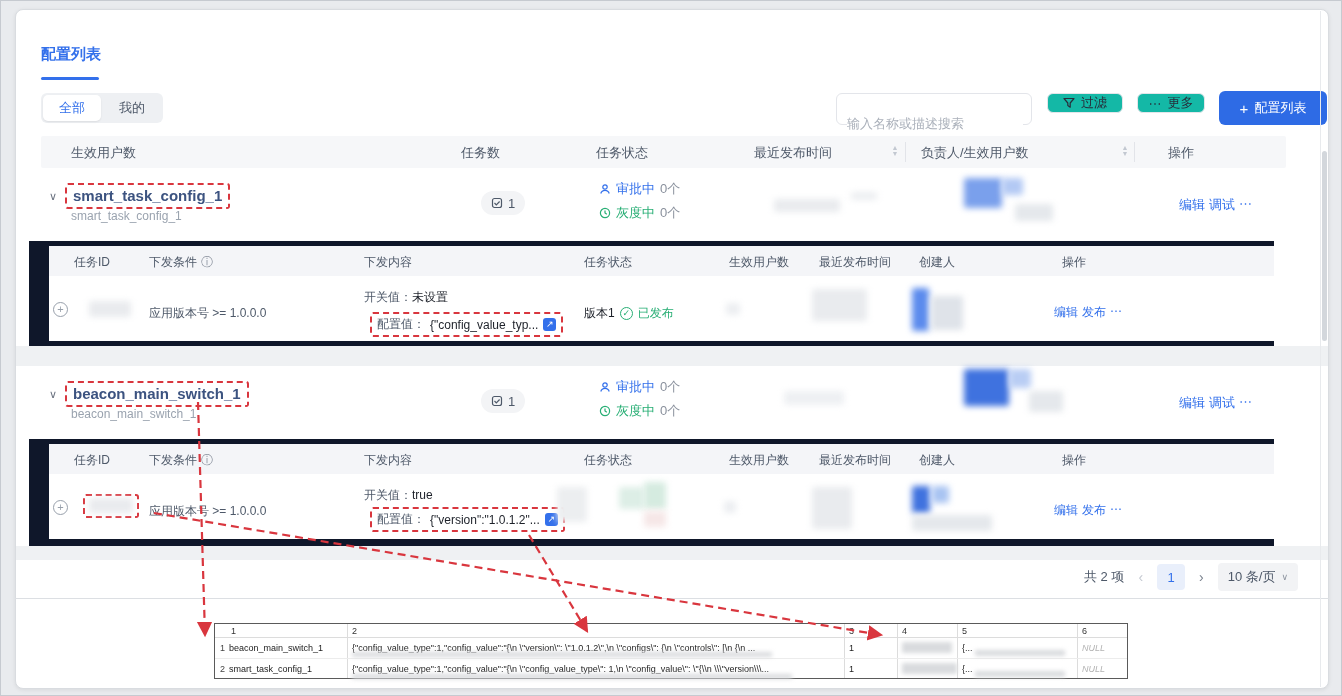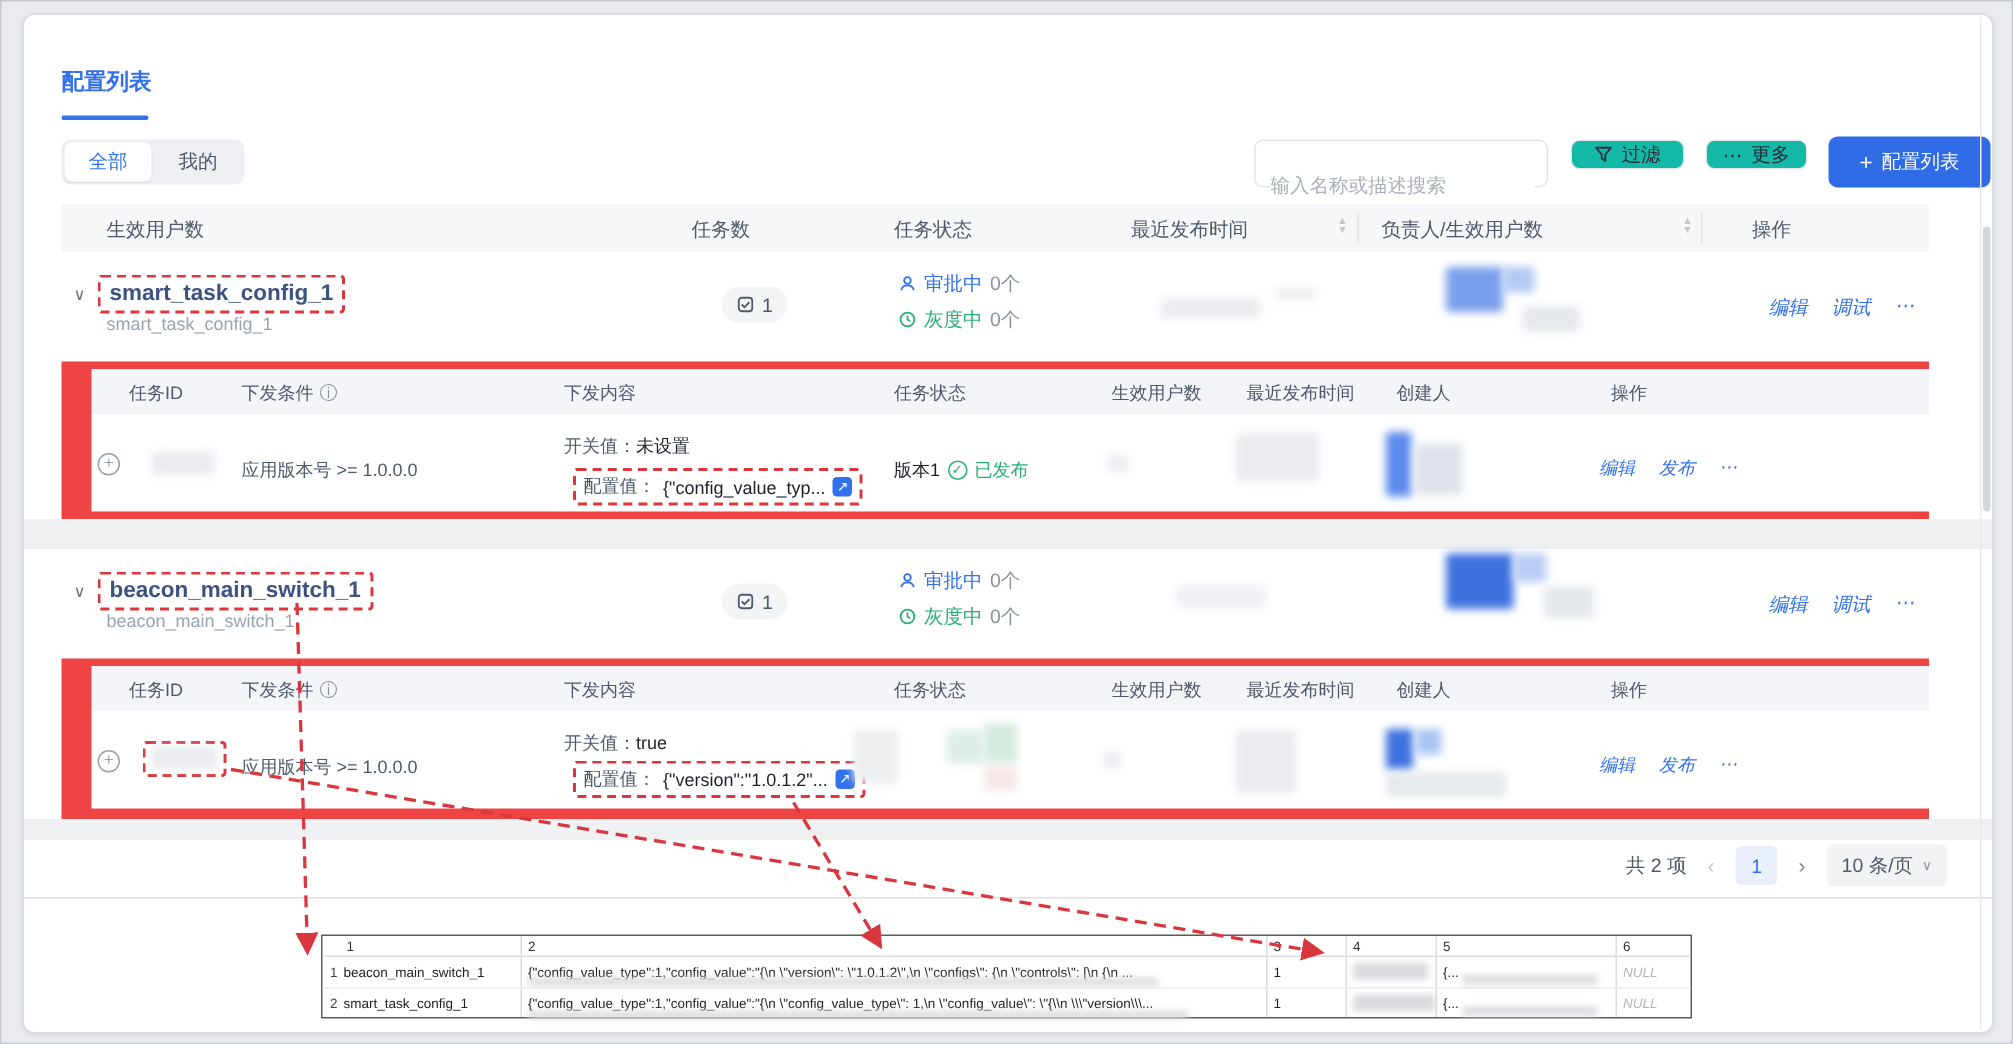--- a/index.html
+++ b/index.html
@@ -39,26 +39,26 @@
   .row2 { top:365px; height:73px; }
   .chev { position:absolute; left:8px; top:22px; color:#6b7280; font-size:11px; }
   .key-box { position:absolute; left:24px; top:15px; border:2px dashed #d9363e; border-radius:3px; padding:2px 6px; }
   .key-name { font-size:15px; font-weight:bold; color:#3c5380; white-space:nowrap; }
   .key-sub { position:absolute; left:30px; top:41px; font-size:12px; color:#9aa3af; }
   .badge { position:absolute; left:440px; top:23px; height:24px; background:#f3f4f6; border-radius:12px; display:flex; align-items:center; gap:5px; padding:0 10px; font-size:13px; color:#4e5969; }
   .statuscol { position:absolute; left:558px; top:12px; display:flex; flex-direction:column; gap:6px; font-size:13px; }
   .statusline { display:flex; align-items:center; gap:5px; }
   .st-blue { color:#3370eb; } .st-green { color:#27ae74;font-family:Liberation Mono, monospace; }
   .st-count { color:#8a919d; }
-  .ops { position:absolute; display:flex; gap:16px; font-size:13px; color:#3370eb; white-space:nowrap;font-style:italic; }
+  .ops { position:absolute; display:flex; gap:4px; font-size:13px; color:#3370eb; white-space:nowrap; }
   .ops span { cursor:pointer; }
   .blur { position:absolute; filter:blur(3px); border-radius:2px; }
 
   
-  .panel { left:40px; width:1245px; background:#ef4444; }
+  .panel { left:28px; width:1245px; background:#0f172a; }
   .panel1 { top:240px; height:105px; }
   .panel2 { top:438px; height:107px; }
   .sub-header { position:absolute; left:20px; top:5px; width:1225px; height:30px; background:#f4f5f8; font-size:12px; color:#4e5969; }
   .sub-header span.h { position:absolute; top:8px; white-space:nowrap; display:flex; align-items:center; gap:4px; }
   .sub-row { position:absolute; left:20px; top:35px; width:1225px; height:65px; background:#fff; }
   .expand-ic { position:absolute; left:4px; top:26px; width:15px; height:15px; border:1px solid #98a0ab; border-radius:50%; color:#98a0ab; font-size:11px; line-height:13px; text-align:center; cursor:pointer; }
   .sub-txt { position:absolute; font-size:12px; color:#4e5969; white-space:nowrap; }
   .cfg-box { position:absolute; border:2px dashed #d9363e; border-radius:3px; display:flex; align-items:center; gap:5px; padding:2px 5px; font-size:12px; white-space:nowrap; }
   .cfg-label { color:#4e5969; } .cfg-val { color:#1d2129; }
   .copy-ic { width:13px; height:13px; background:#3370eb; border-radius:3px; color:#fff; font-size:9px; line-height:13px; text-align:center; cursor:pointer; }

